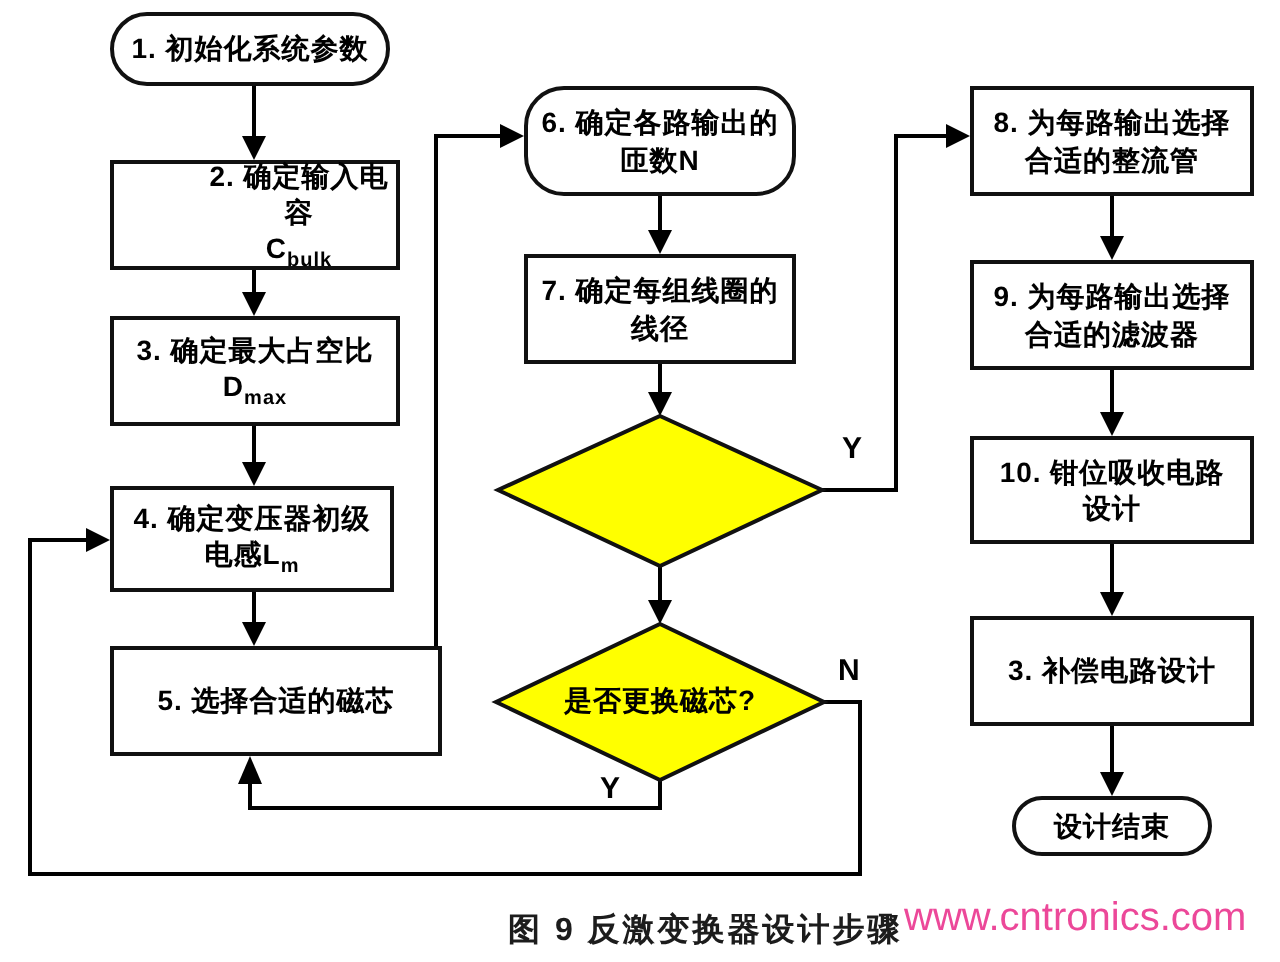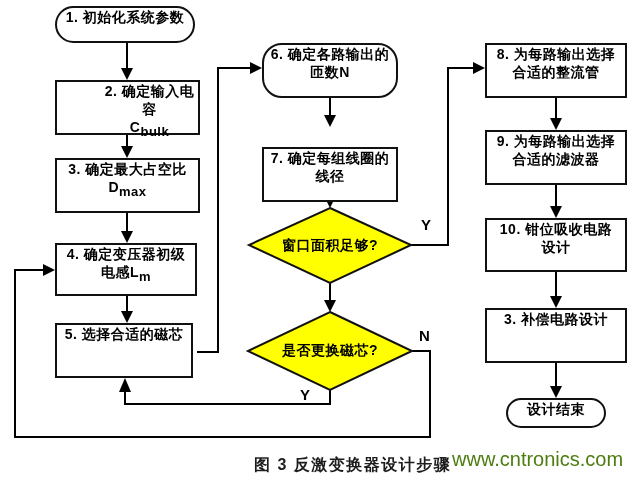--- a/index.html
+++ b/index.html
@@ -12,21 +12,21 @@
   }
   #connector-layer { position: absolute; left: 0; top: 0; z-index: 1; }
   .node {
     position: absolute;
     box-sizing: border-box;
     border: 2px solid #111111;
     background: #ffffff;
     display: flex;
     flex-direction: column;
     align-items: center;
-    justify-content: flex-start;
+    justify-content: center;
     font-weight: bold;
     font-size: 14px;
     line-height: 1.3;
     text-align: center;
     color: #000000;
     z-index: 2;
     letter-spacing: 0.5px;
   }
   .stadium { border-radius: 20px; }
   .diamond-label {
@@ -41,21 +41,21 @@
     text-align: center;
     letter-spacing: 0.5px;
   }
   .edge-label {
     position: absolute;
     font-weight: bold;
     font-size: 15px;
     color: #000000;
     z-index: 2;
   }
-  sub { font-size: 13px; line-height: 1; }
+  sub { font-size: 10px; line-height: 1; }
   .symline { display: inline-block; }
   #caption {
     position: absolute;
     left: 254px; top: 455px;
     font-size: 16px;
     font-weight: bold;
     color: #1c1c1c;
     letter-spacing: 1.5px;
     z-index: 2;
     white-space: nowrap;
@@ -129,35 +129,34 @@
   <div class="node" style="left:55px; top:158px; width:145px; height:55px;">
     <span>3. 确定最大占空比</span>
     <span class="symline"><span>D</span><sub>max</sub></span>
   </div>
 
   <div class="node" style="left:55px; top:243px; width:142px; height:53px;">
     <span>4. 确定变压器初级</span>
     <span class="symline"><span>电感</span><span>L</span><sub>m</sub></span>
   </div>
 
-  <div class="node" style="left:55px; top:323px; width:138px; height:55px;">
+  <div class="node" style="left:55px; top:323px; width:166px; height:55px;">
     <span>5. 选择合适的磁芯</span>
   </div>
 
   <div class="node" style="left:262px; top:43px; width:136px; height:55px;border-radius:20px;">
     <span>6. 确定各路输出的</span>
     <span>匝数N</span>
   </div>
 
-  <div class="node" style="left:262px; top:127px; width:136px; height:55px;margin-top:20px;">
+  <div class="node" style="left:262px; top:127px; width:136px; height:55px;">
     <span>7. 确定每组线圈的</span>
     <span>线径</span>
   </div>
 
-  <div class="diamond-label" style="left:249px; top:208px; width:162px; height:75px;">窗口面积足够?</div>
 
   <div class="diamond-label" style="left:248px; top:312px; width:164px; height:78px;">是否更换磁芯?</div>
 
   <div class="node" style="left:485px; top:43px; width:142px; height:55px;">
     <span>8. 为每路输出选择</span>
     <span>合适的整流管</span>
   </div>
 
   <div class="node" style="left:485px; top:130px; width:142px; height:55px;">
     <span>9. 为每路输出选择</span>
@@ -174,16 +173,16 @@
   </div>
 
   <div class="node stadium" style="left:506px; top:398px; width:100px; height:30px;">
     <span>设计结束</span>
   </div>
 
   <div class="edge-label" style="left:421px; top:216px;">Y</div>
   <div class="edge-label" style="left:419px; top:327px;">N</div>
   <div class="edge-label" style="left:300px; top:386px;">Y</div>
 
-  <div id="caption">图 3 反激变换器设计步骤</div>
-  <div id="watermark" style="color: #4d7c0f;">www.cntronics.com</div>
+  <div id="caption">图 9 反激变换器设计步骤</div>
+  <div id="watermark" style="color: #ec4899;">www.cntronics.com</div>
 
 </div>
 
 </body></html>

